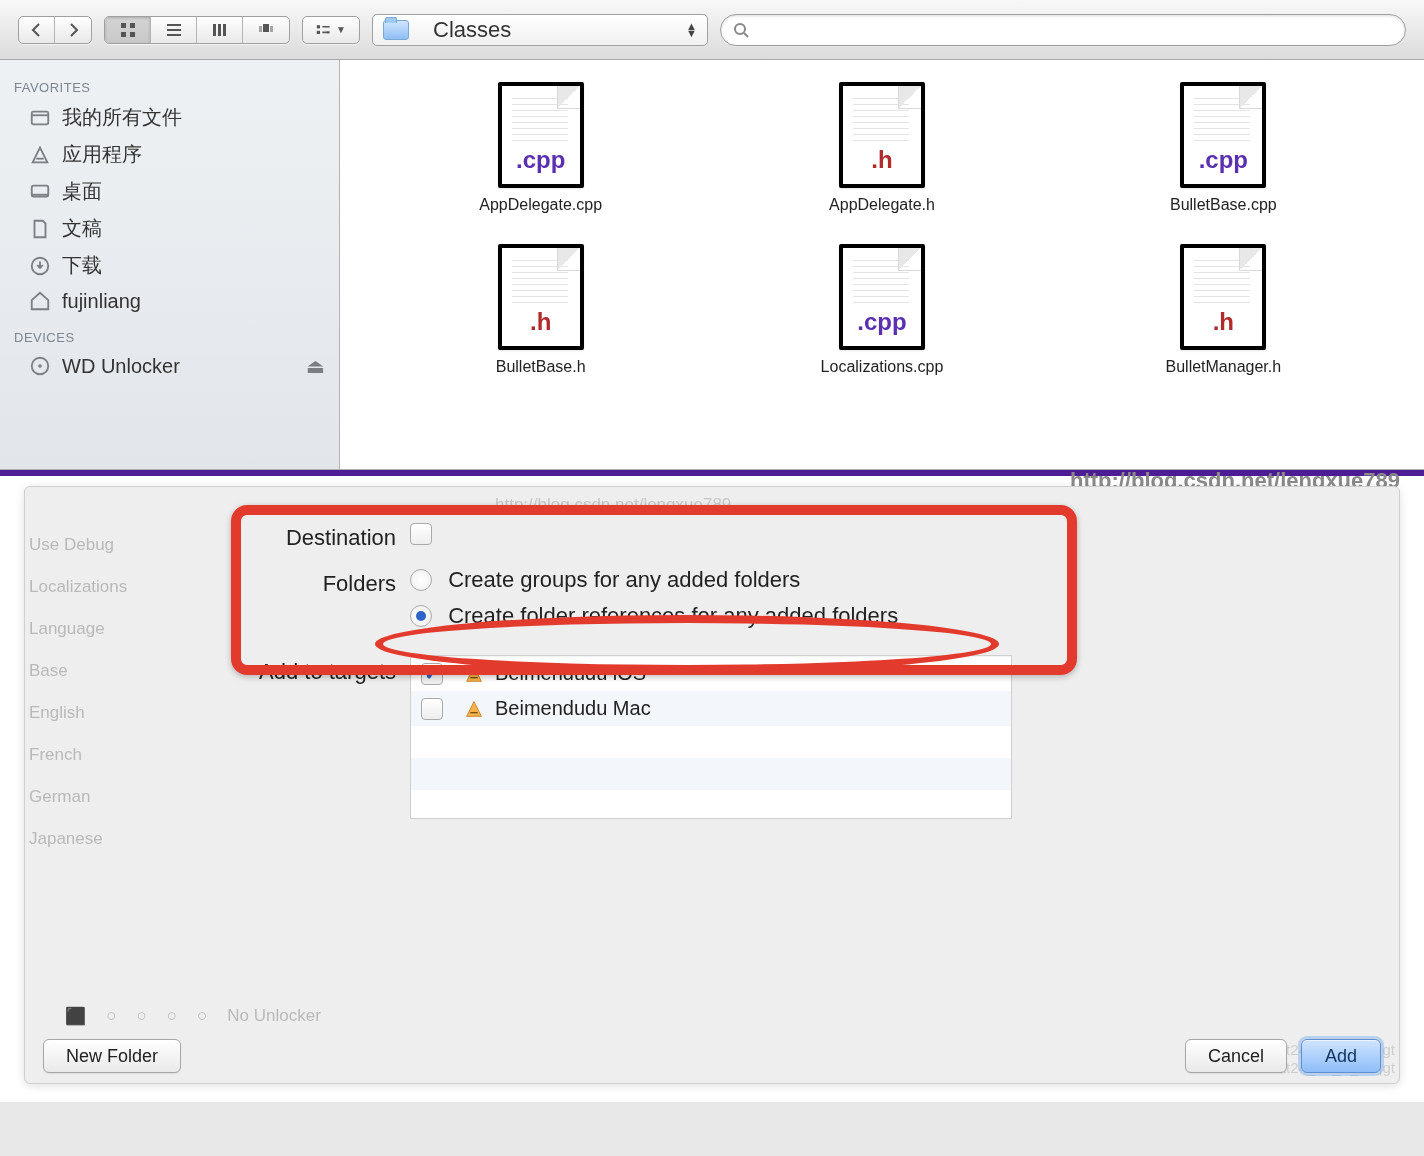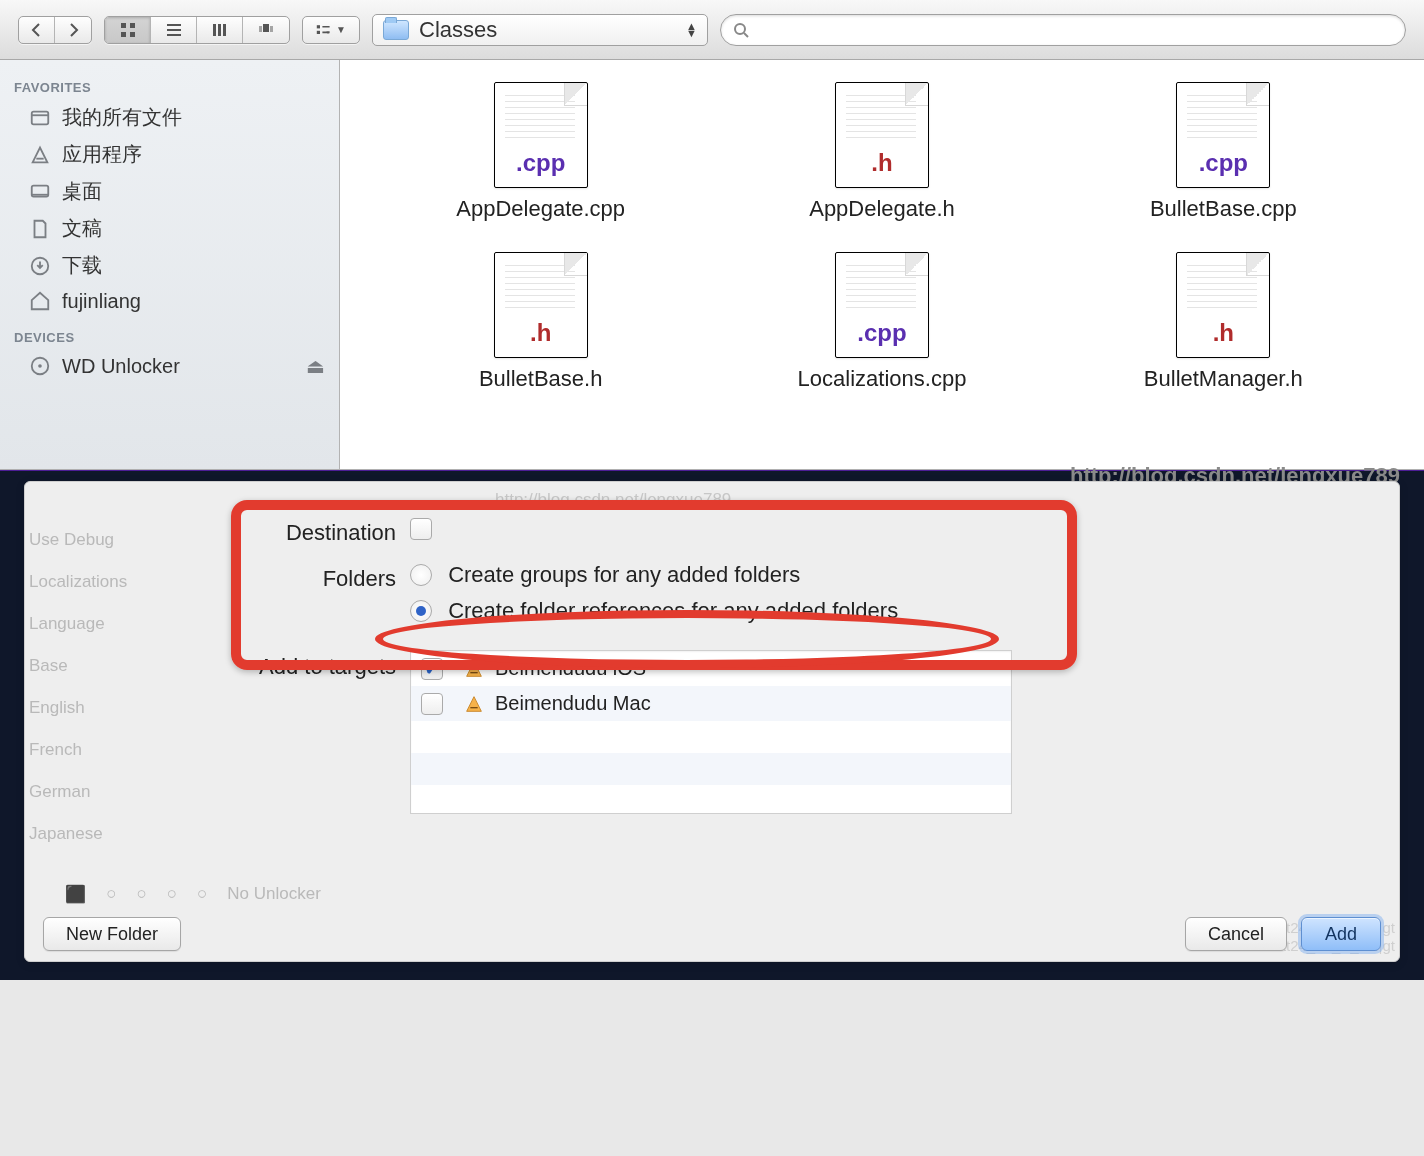--- a/index.html
+++ b/index.html
@@ -42,21 +42,21 @@
   .seg .btn.active { background: linear-gradient(#d4d4d4,#c8c8c8); box-shadow: inset 0 1px 3px rgba(0,0,0,.2); }
   .seg.wide .btn { width: 46px; }
   .seg .btn svg { width:16px; height:16px; display:block; }
 
   .path-dropdown {
     flex:0 0 336px;
     height: 32px;
     border: 1px solid #a0a0a0;
     border-radius: 5px;
     background: linear-gradient(#fff,#f0f0f0);
-    display:flex; align-items:center; padding:0 10px; gap:10px;
+    display:flex; align-items:center; padding:0 10px; gap:24px;
     font-size: 22px; color:#333;
     box-shadow: inset 0 1px 0 rgba(255,255,255,.7);
   }
   .folder-i {
     width: 26px; height: 20px; border-radius:3px;
     background: linear-gradient(#cfe6ff,#8fbdf2);
     border:1px solid #7aa8d6;
     position:relative;
   }
   .folder-i::before{content:"";position:absolute;top:-4px;left:1px;width:10px;height:5px;border-radius:2px 2px 0 0;background:#9fcaf4;border:1px solid #7aa8d6;border-bottom:none;}
@@ -72,66 +72,66 @@
   
   .finder-body { display:flex; height: 410px; border-bottom:1px solid #b0b0b0; }
   .sidebar {
     width: 340px;
     background: linear-gradient(#eef1f4,#e2e6ea);
     border-right:1px solid #b3b3b3;
     padding-top: 8px;
     overflow:hidden;
   }
   .sb-head {
-    color:#7c8590; font-size:13px; font-weight:700; letter-spacing:.5px;
+    color:#7c8590; font-size:13px; font-weight:400; letter-spacing:.5px;
     padding: 12px 14px 4px;
   }
   .sb-item {
     display:flex; align-items:center; gap:10px;
     padding: 5px 14px 5px 28px;
     font-size:20px; color:#333;
   }
   .sb-ico { width:24px; height:24px; color:#7b7f84; display:flex;align-items:center;justify-content:center;}
   .sb-ico svg{width:22px;height:22px;}
   .eject { margin-left:auto; color:#7b7f84;}
   .content {
     flex:1;
     background:#fff;
     padding: 22px 40px 10px;
     display:grid; grid-template-columns: repeat(3,1fr); gap: 30px 20px;
     align-content:start;
     justify-items:center;
   }
   .file { display:flex; flex-direction:column; align-items:center; gap:8px; }
   .doc {
-    width: 94px; height: 106px; background:#fff; border:1px solid #000000;
+    width: 86px; height: 106px; background:#fff; border:4px solid #000000;
     border-radius:2px; position:relative; box-shadow:0 1px 2px rgba(0,0,0,.1);
   }
   .doc::after{ 
     content:""; position:absolute; top:0; right:0; width:22px;height:22px;
     background: linear-gradient(135deg,#e8e8e8 50%, transparent 50%);
     border-left:1px solid #d8d8d8; border-bottom:1px solid #d8d8d8;
   }
   .doc .scribble{position:absolute; top:12px; left:10px; right:12px; height:46px;
     background: repeating-linear-gradient(#d2d2d2 0 1px, transparent 1px 6px);
     opacity:.6;}
   .doc .ext{
     position:absolute; bottom:10px; left:0; right:0; text-align:center;
     font-size:24px; font-weight:600;
   }
   .ext.cpp{color:#5a2fb0;}
   .ext.h{color:#b02c2c;}
-  .fname{font-size:22px;color:#222;text-align:right;}
+  .fname{font-size:16px;color:#222;text-align:right;}
 
   
   .sheet {
     position:relative;
-    background:#0f172a;
-    height: 510px;
-    border-top:1px solid #4c1d95;
+    background:#ffffff;
+    height: 632px;
+    border-top:6px solid #4c1d95;
   }
   .panel {
     position:absolute; left:24px; right:24px; top:10px; bottom:18px;
     background:#eeeeee; border:1px solid #cfcfcf; border-radius:6px;
     box-shadow: 0 2px 10px rgba(0,0,0,.12);
   }
   .ghost {
     position:absolute; left:4px; top:48px; color:#b9b9b9; font-size:17px;
     display:flex; flex-direction:column; gap:22px;
     pointer-events:none; filter:blur(.3px);

